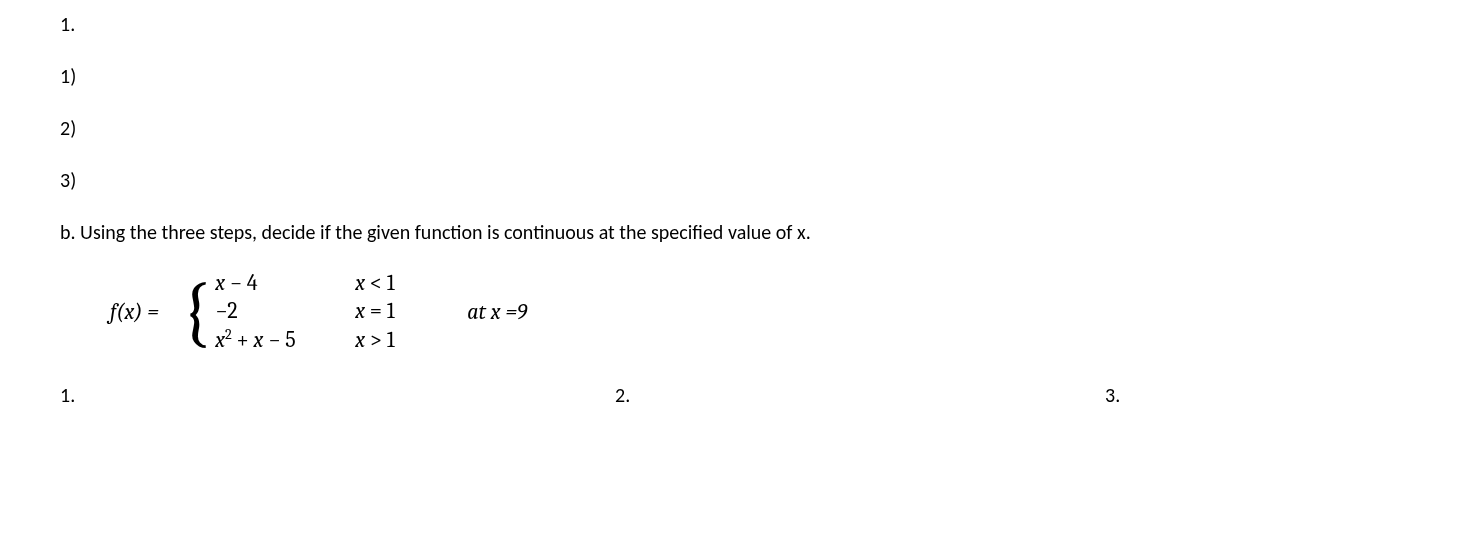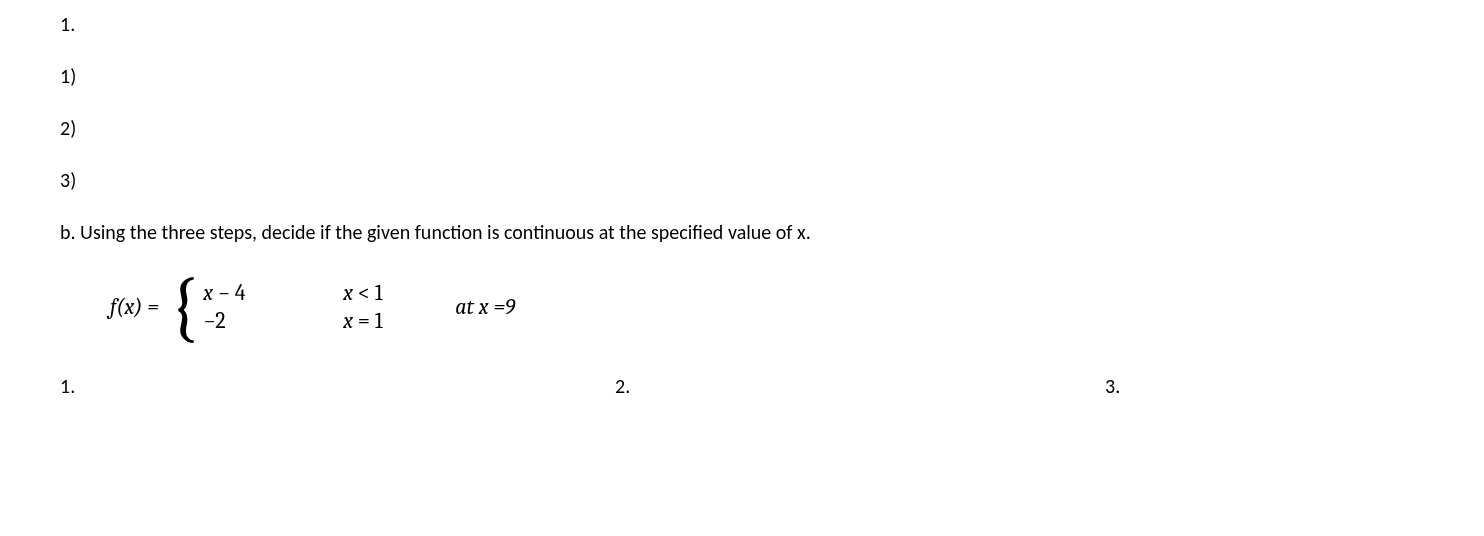--- a/index.html
+++ b/index.html
@@ -34,21 +34,21 @@
       align-items: center;
       gap: 10px;
       margin-left: 50px;
       margin-top: 10px;
       margin-bottom: 30px;
       font-family: 'Cambria Math', Cambria, 'Times New Roman', serif;
       font-style: italic;
       font-size: 22px;
     }
     .fx-label {
-      margin-right: 0;
+      margin-right: 12px;
     }
     .brace-wrap {
       display: flex;
       align-items: stretch;
     }
     .brace {
       font-size: 78px;
       line-height: 0.95;
       font-style: normal;
       font-weight: normal;
@@ -131,20 +131,28 @@
         </span>
       </div>
       <div class="case-row">
         <span class="case-expr">
           <span class="minus">−</span><span class="nonitalic">2</span>
         </span>
         <span class="case-cond">
           <span>x</span><span class="nonitalic"> = </span><span class="nonitalic">1</span>
         </span>
       </div>
+      <div class="case-row">
+        <span class="case-expr">
+          <span>x</span><sup class="nonitalic">2</sup><span class="nonitalic"> + </span><span>x</span><span class="nonitalic"> − </span><span class="nonitalic">5</span>
+        </span>
+        <span class="case-cond">
+          <span>x</span><span class="nonitalic"> &gt; </span><span class="nonitalic">1</span>
+        </span>
+      </div>
     </div>
   </div>
   <span class="at-x">at x =9</span>
 </div>
 
 <div class="answer-row">
   <span class="col1">1.</span>
   <span class="col2">2.</span>
   <span class="col3">3.</span>
 </div>

